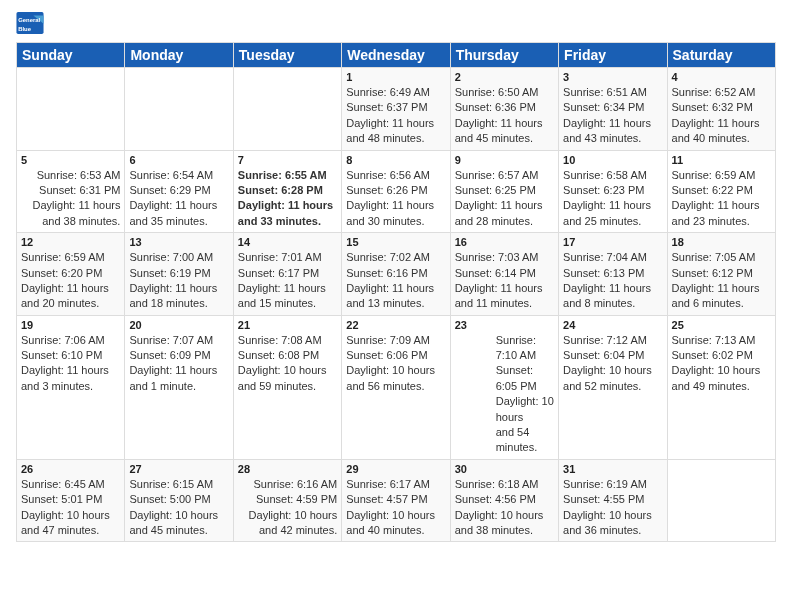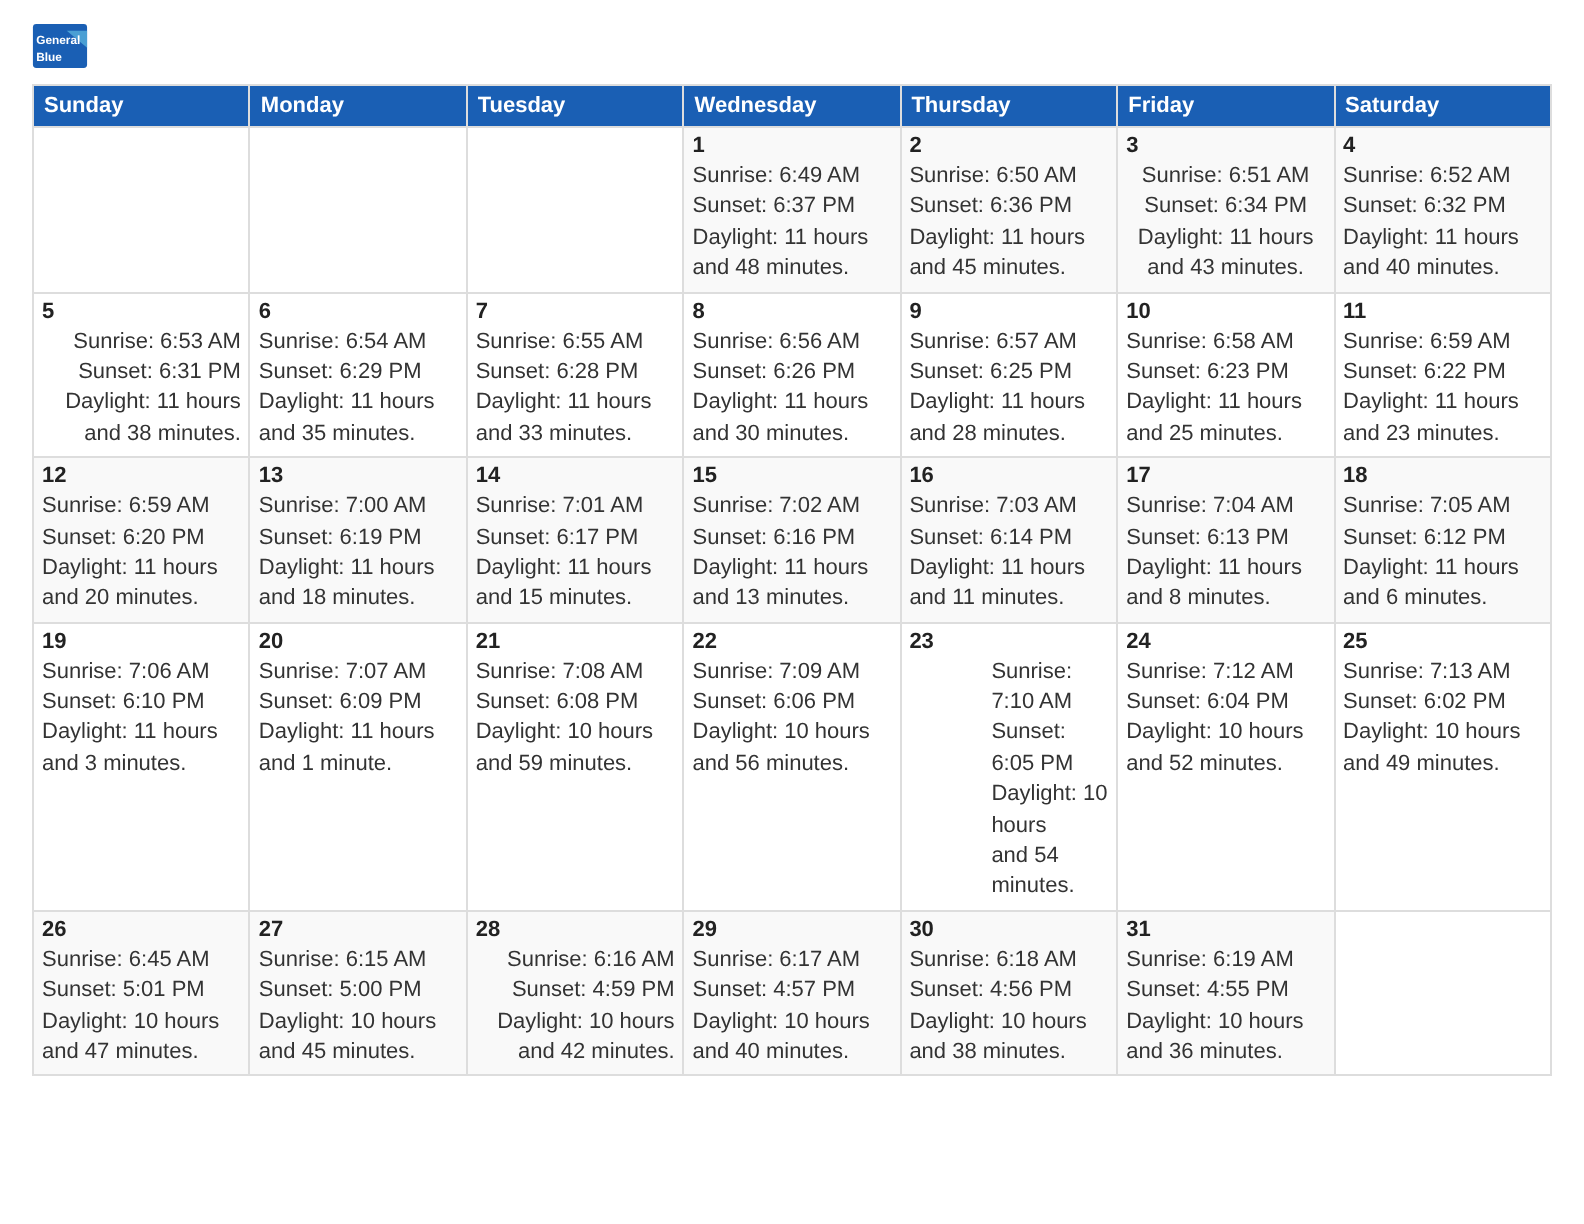--- a/index.html
+++ b/index.html
@@ -42,21 +42,21 @@
       color: #444;
     }
     table {
       width: 100%;
       border-collapse: collapse;
       table-layout: fixed;
     }
     thead tr th {
       background-color: #1a5fb4;
       color: #fff;
-      font-size: 11px;
+      font-size: 14px;
       font-weight: bold;
       padding: 4px 5px;
       text-align: left;
       border: 1px solid #ddd;
     }
     tbody tr td {
       vertical-align: top;
       font-size: 9.2px;
       color: #333;
       padding: 3px 4px;
@@ -128,21 +128,21 @@
           </td>
           <td>
             <span class="day-num">2</span>
             <div class="day-info" style="white-space: pre-line;">Sunrise: 6:50 AM
 Sunset: 6:36 PM
 Daylight: 11 hours
 and 45 minutes.</div>
           </td>
           <td>
             <span class="day-num">3</span>
-            <div class="day-info" style="white-space: pre-line; text-align: center;">Sunrise: 6:51 AM
+            <div class="day-info" style="white-space: pre-line;">Sunrise: 6:51 AM
 Sunset: 6:34 PM
 Daylight: 11 hours
 and 43 minutes.</div>
           </td>
           <td>
             <span class="day-num">4</span>
             <div class="day-info" style="white-space: pre-line;">Sunrise: 6:52 AM
 Sunset: 6:32 PM
 Daylight: 11 hours
 and 40 minutes.</div>
@@ -158,21 +158,21 @@
           </td>
           <td>
             <span class="day-num">6</span>
             <div class="day-info" style="white-space: pre-line;">Sunrise: 6:54 AM
 Sunset: 6:29 PM
 Daylight: 11 hours
 and 35 minutes.</div>
           </td>
           <td>
             <span class="day-num">7</span>
-            <div class="day-info" style="white-space: pre-line;">Sunrise: 6:55 AM
+            <div class="day-info" style="white-space: pre-line; font-weight: bold;">Sunrise: 6:55 AM
 Sunset: 6:28 PM
 Daylight: 11 hours
 and 33 minutes.</div>
           </td>
           <td>
             <span class="day-num">8</span>
             <div class="day-info" style="white-space: pre-line;">Sunrise: 6:56 AM
 Sunset: 6:26 PM
 Daylight: 11 hours
 and 30 minutes.</div>

